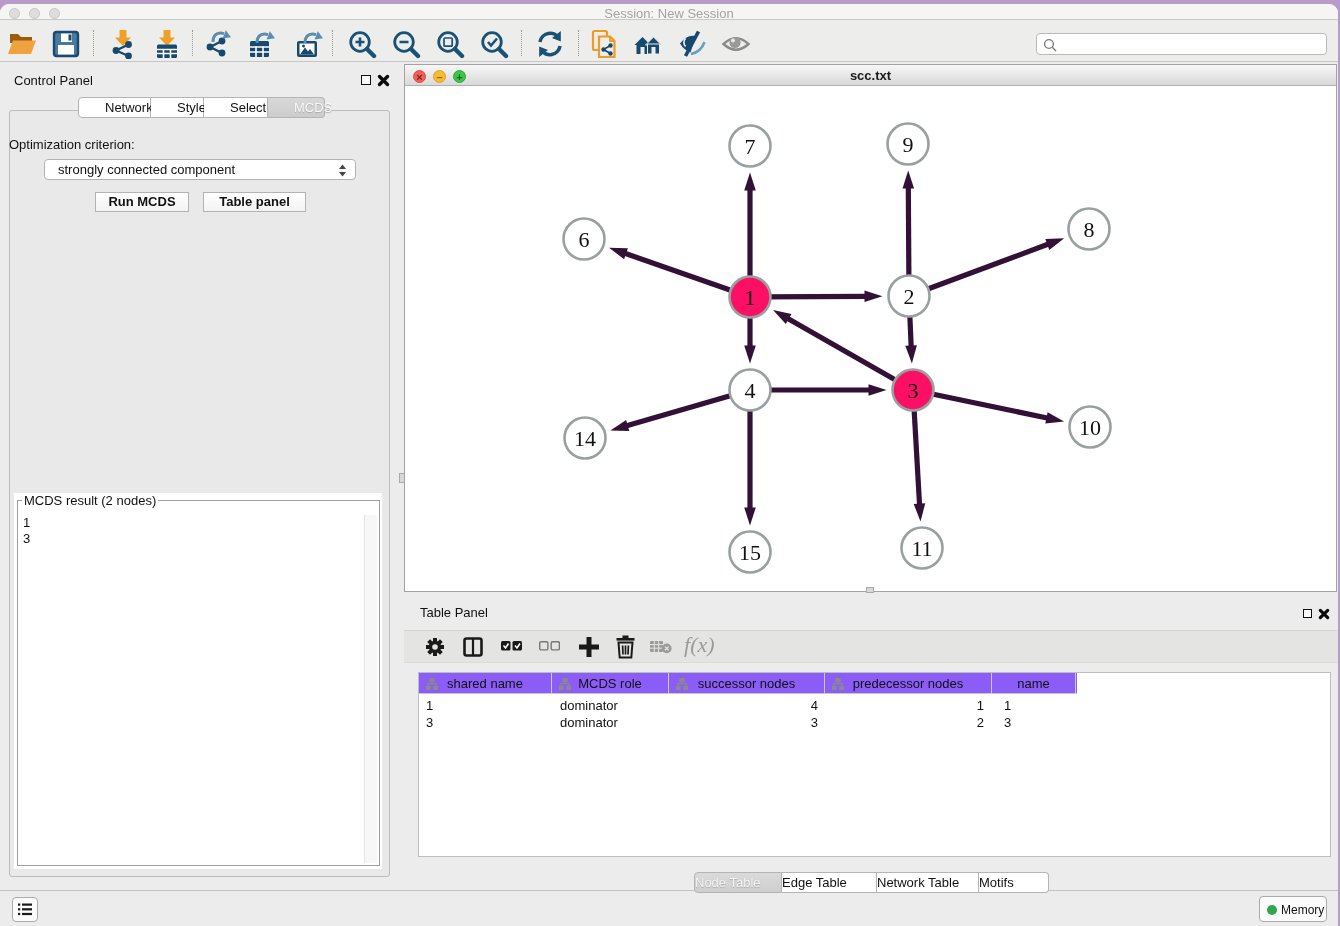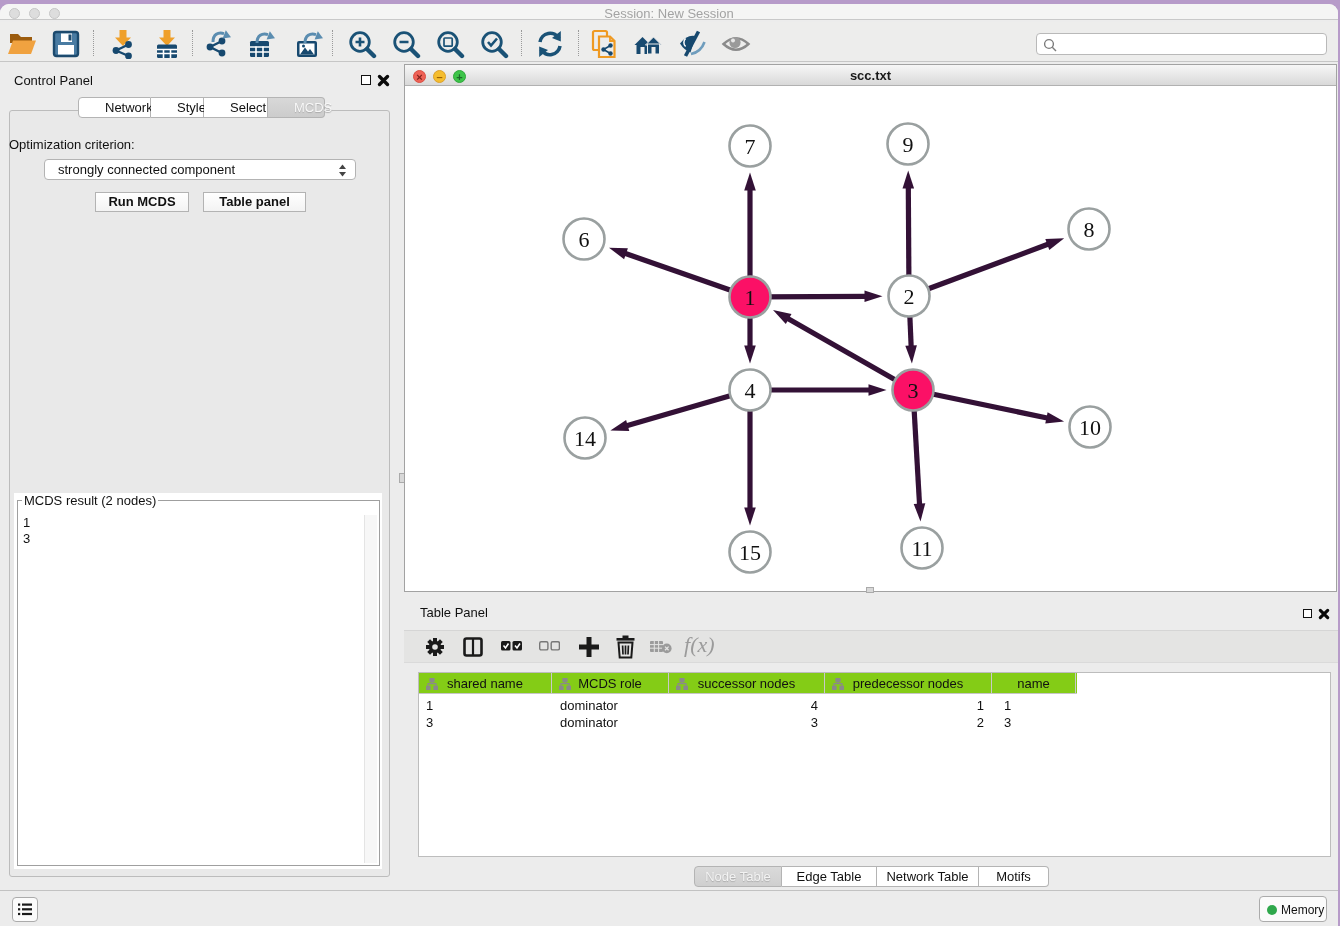--- a/index.html
+++ b/index.html
@@ -28,26 +28,26 @@
 
 .btn { position:absolute; background:linear-gradient(#ffffff,#f3f3f3); border:1px solid #b3b3b3; border-radius:0; font-size:13px; color:#111; text-align:center; line-height:18px;font-weight:bold; }
 
 #netwin { position:absolute; left:404px; top:60px; width:933px; height:528px; border:1px solid #a2a2a2; background:#fff; }
 #nettitle { position:absolute; left:0; top:0; width:931px; height:21px; background:linear-gradient(#f7f7f7,#d9d9d9); border-bottom:1px solid #b1b1b1; }
 .tl2 { position:absolute; top:5px; width:13px; height:13px; border-radius:50%; font-size:11px; font-weight:bold; text-align:center; line-height:13px; }
 
 #tp { position:absolute; left:404px; top:593px; width:934px; height:293px; background:#ececec; }
 #tp-toolbar { position:absolute; left:0px; top:33px; width:934px; height:33px; background:#e4e4e3; border-top:1px solid #d5d5d5; border-bottom:1px solid #dadada; }
 #tbl { position:absolute; left:14px; top:75px; width:913px; height:185px; background:#fff; border:1px solid #bdbdbd; }
-#tbl-head { position:absolute; left:0; top:0; width:658px; height:21px; background:#84cc16; border-bottom:1px solid #c6c6c6; }
+#tbl-head { position:absolute; left:0; top:0; width:658px; height:21px; background:#8b5cf6; border-bottom:1px solid #c6c6c6; }
 .th { position:absolute; top:0; height:21px; border-right:1px solid #c9c9c9; font-size:13px; color:#111; text-align:center; line-height:21px; }
 .td { position:absolute; font-size:13px; color:#111; height:19px; line-height:19px; }
 
 #btabs { position:absolute; left:694px; top:862px; height:21px; display:flex; z-index:5; }
-.btab { height:21px; background:#fff; border:1px solid #b4b4b4; border-left:none; font-size:13px; color:#111; line-height:19px; text-align:center; }
+.btab { height:21px; background:#fff; border:1px solid #b4b4b4; border-left:none; font-size:13px; color:#111; line-height:19px; text-align:left;margin-top:6px; }
 .btab.first { border-left:1px solid #b4b4b4; border-radius:4px 0 0 4px; background:linear-gradient(#dadada,#cfcfcf); color:#f3f3f3; text-shadow:0 1px 1px #aaa; }
 .btab.last { border-radius:0 4px 4px 0; }
 #statusbar { position:absolute; left:0; top:886px; width:1338px; height:36px; background:#ececec; border-top:1px solid #c2c2c2; }
 </style>
 </head>
 <body>
 <div id="win">
   <div id="titlebar">
     <div class="tl" style="left:9px;"></div>
     <div class="tl" style="left:29px;"></div>

